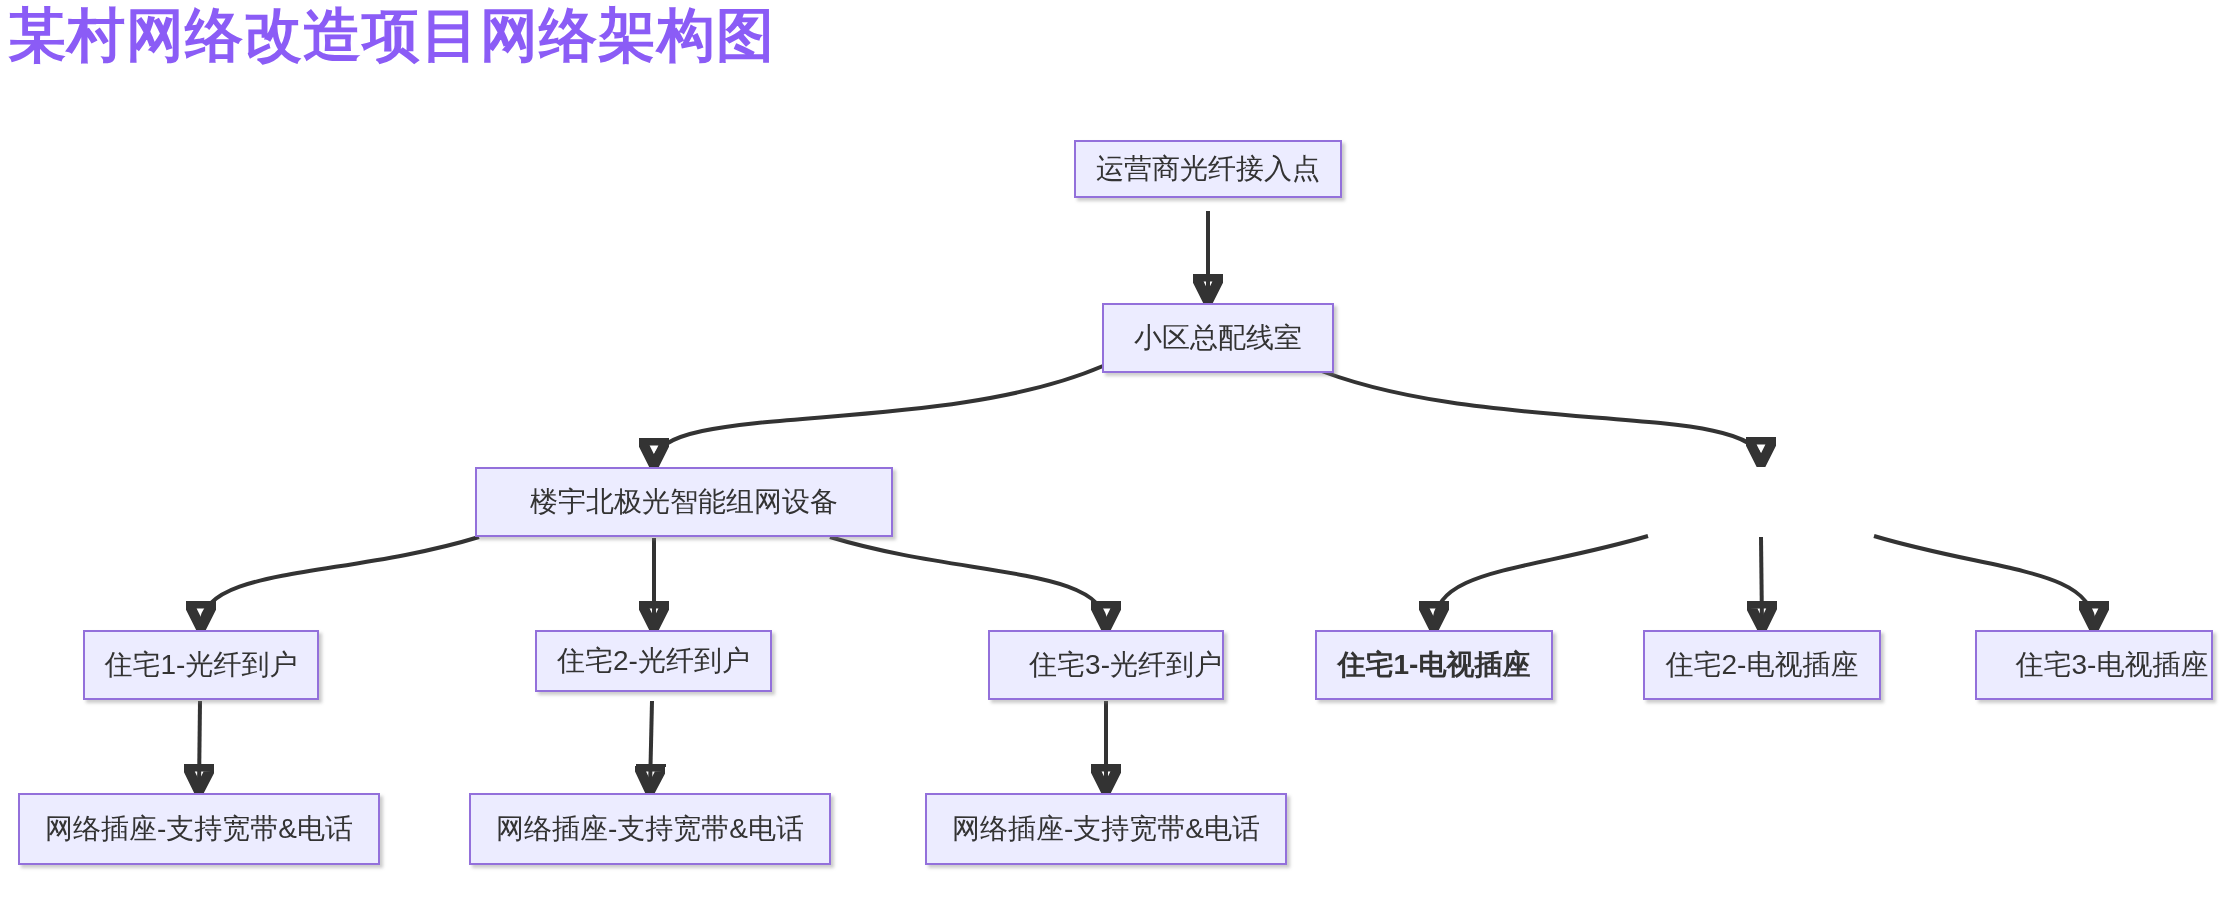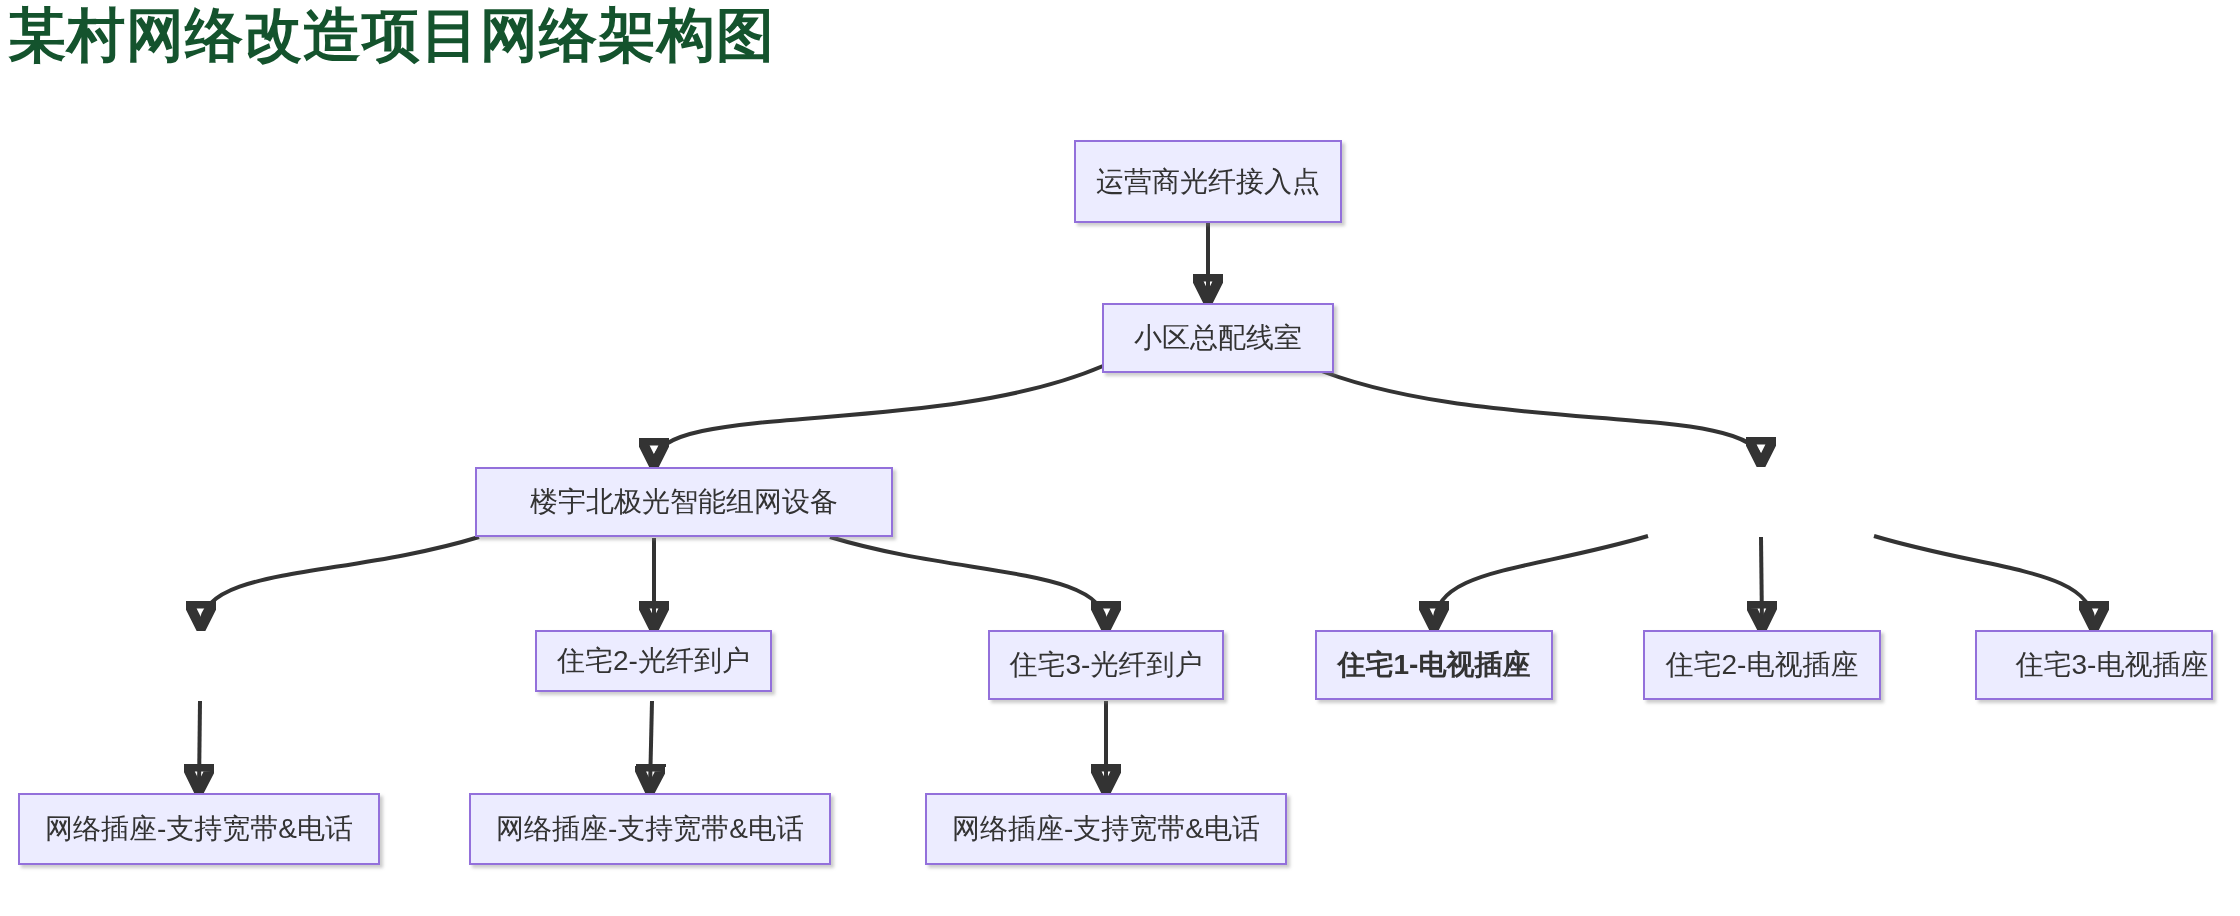--- a/index.html
+++ b/index.html
@@ -16,21 +16,21 @@
     overflow: hidden;
   }
   .diagram-title {
     position: absolute;
     left: 8px;
     top: 2px;
     margin: 0;
     font-size: 58px;
     line-height: 1.15;
     font-weight: bold;
-    color: #14532d;
+    color: #8b5cf6;
     letter-spacing: 1px;
     white-space: nowrap;
   }
   .edges {
     position: absolute;
     left: 0;
     top: 0;
     width: 2240px;
     height: 916px;
     pointer-events: none;
@@ -45,27 +45,27 @@
     font-size: 28px;
     line-height: 1;
     display: flex;
     align-items: center;
     justify-content: center;
     text-align: center;
     white-space: nowrap;
     box-shadow: 3px 3px 3px rgba(130,130,130,0.40);
   }
   
-  .pos-isp    { left:1074px; top:140px; width:268px; height:83px; }
+  .pos-isp    { left:1074px; top:140px; width:268px; height:58px; }
   .pos-mdf    { left:1102px; top:303px; width:232px; height:70px; }
   .pos-aurora { left:475px;  top:467px; width:418px; height:70px; }
   .pos-catv   { left:1627px; top:466px; width:268px; height:70px; }
   .pos-h1f    { left:83px;   top:630px; width:236px; height:70px; }
   .pos-h2f    { left:535px;  top:630px; width:237px; height:62px;text-align:center; }
-  .pos-h3f    { left:988px;  top:630px; width:236px; height:70px; }
+  .pos-h3f    { left:988px;  top:630px; width:236px; height:70px;justify-content:flex-end; }
   .pos-h1tv   { left:1315px; top:630px; width:238px; height:70px;font-weight:bold; }
   .pos-h2tv   { left:1643px; top:630px; width:238px; height:70px; }
   .pos-h3tv   { left:1975px; top:630px; width:238px; height:70px;padding-left:36px; }
   .pos-b1     { left:18px;   top:793px; width:362px; height:72px; }
   .pos-b2     { left:469px;  top:793px; width:362px; height:72px; }
   .pos-b3     { left:925px;  top:793px; width:362px; height:72px; }
 </style>
 </head>
 <body>
 
@@ -95,20 +95,23 @@
 
   <div class="node pos-isp">
     <span>运营商光纤接入点</span>
   </div>
   <div class="node pos-mdf">
     <span>小区总配线室</span>
   </div>
   <div class="node pos-aurora">
     <span>楼宇北极光智能组网设备</span>
   </div>
+  <div class="node pos-h1f">
+    <span>住宅1-光纤到户</span>
+  </div>
   <div class="node pos-h2f">
     <span>住宅2-光纤到户</span>
   </div>
   <div class="node pos-h3f">
     <span>住宅3-光纤到户</span>
   </div>
   <div class="node pos-h1tv">
     <span>住宅1-电视插座</span>
   </div>
   <div class="node pos-h2tv">

